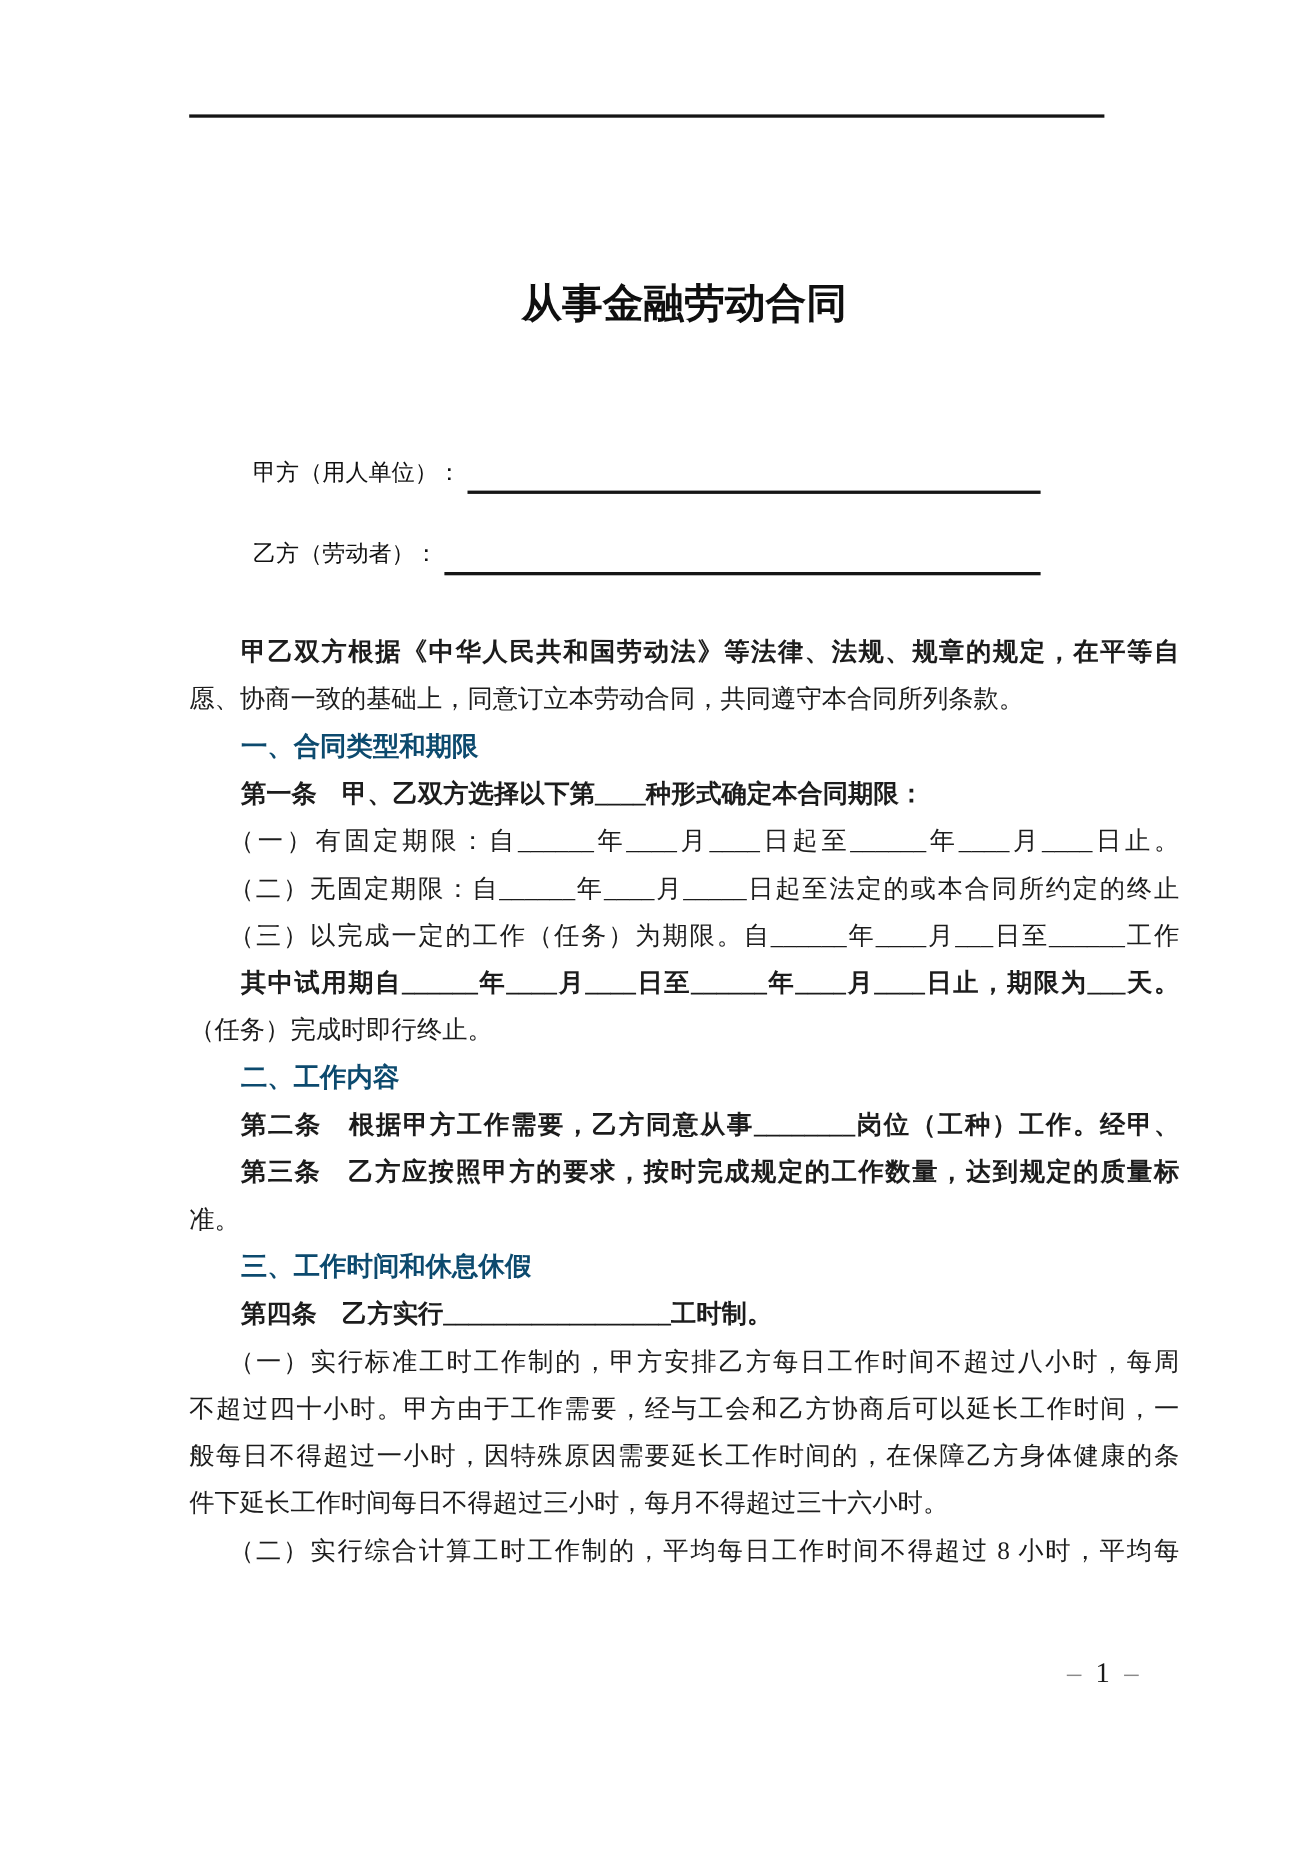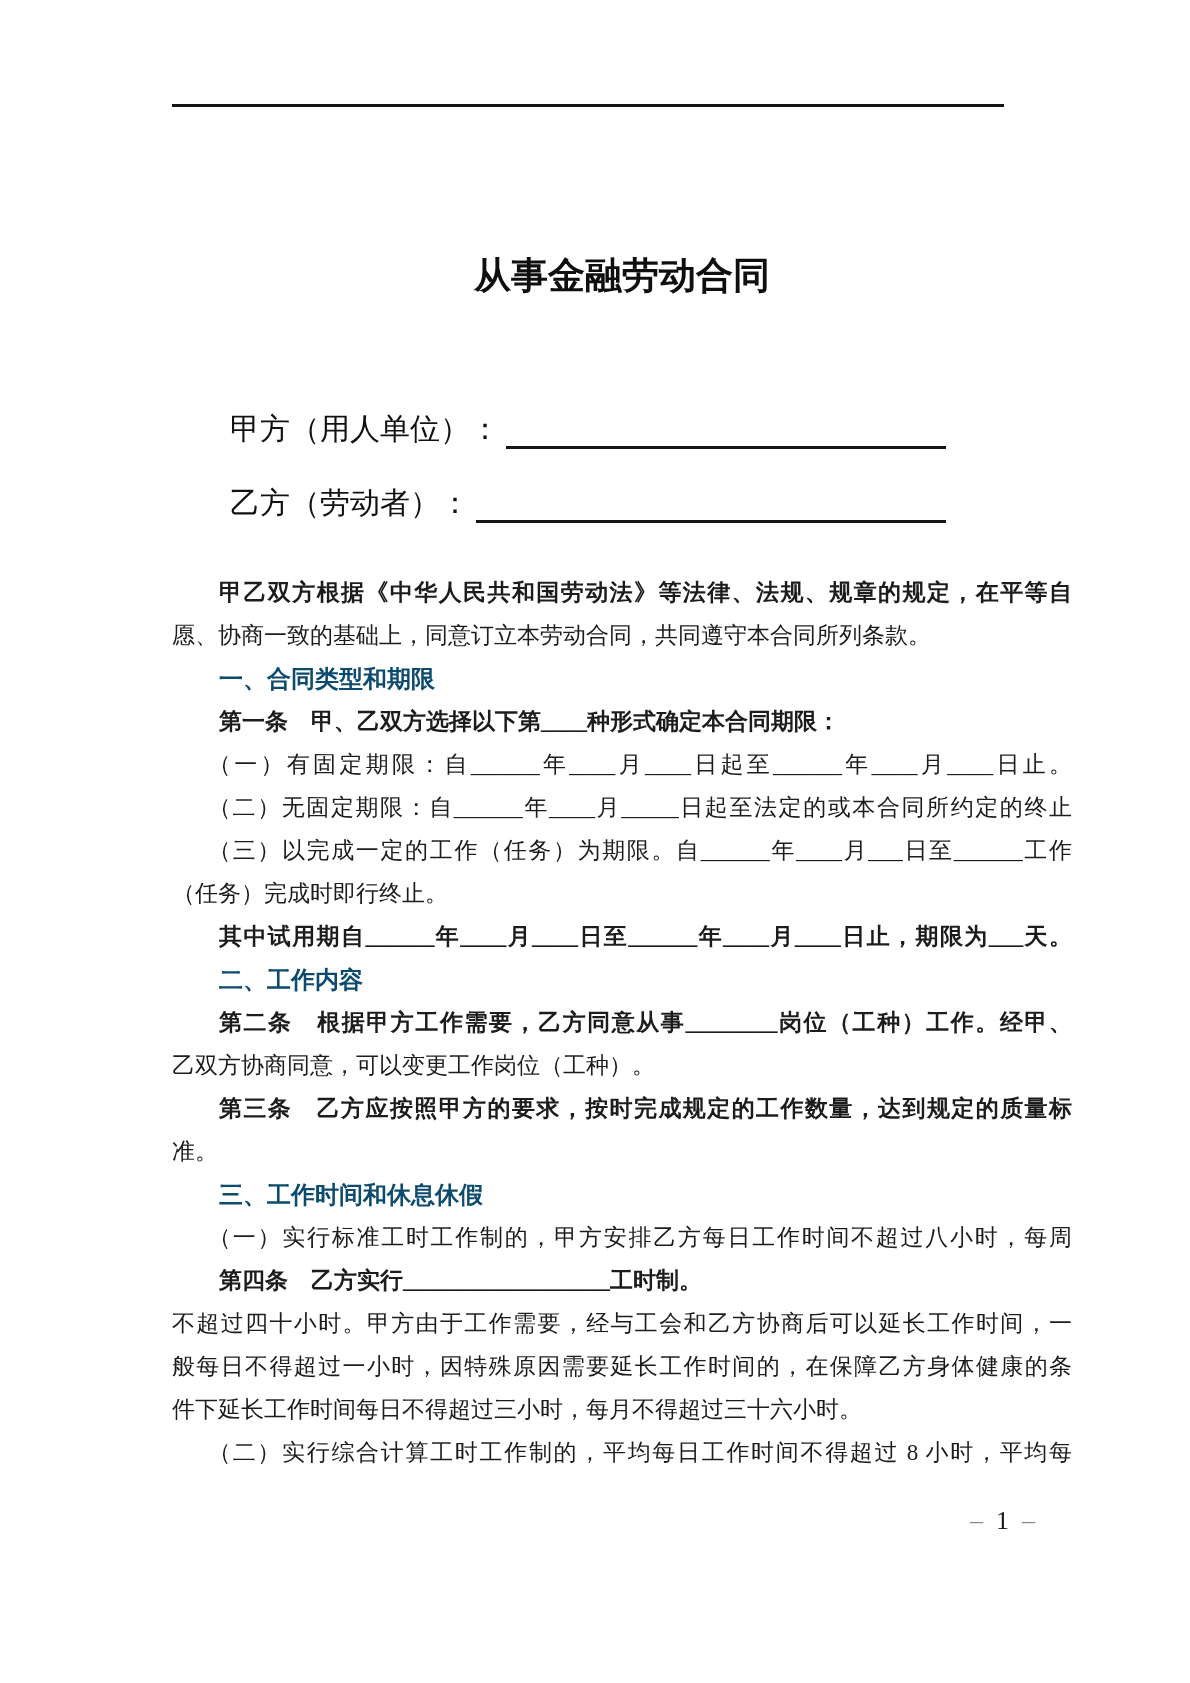--- a/index.html
+++ b/index.html
@@ -23,21 +23,21 @@
     font-weight:700;font-size:37px;line-height:44px;color:#0f0f0f;
   }
   .party-row{
     position:absolute;left:148px;width:774px;height:40px;
     display:flex;align-items:flex-end;
   }
   .party-row.a{top:409px;}
   .party-row.b{top:483px;}
   .party-label{
     padding-left:58px;
-    font-size:30px;line-height:40px;color:#111;white-space:nowrap;font-family:Liberation Serif, serif;
+    font-size:21px;line-height:40px;color:#111;white-space:nowrap;font-family:Liberation Serif, serif;
   }
   .party-blank{
     flex:1;height:38px;margin-left:6px;
     border-bottom:3px solid #161616;
   }
   .contract-body{
     position:absolute;left:148px;top:571px;width:900px;
     font-size:23px;line-height:43px;color:#1c1c1c;
   }
   .line{
@@ -78,30 +78,29 @@
   </div>
 
   <div class="contract-body">
     <div class="line ind2 fill">甲乙双方根据《中华人民共和国劳动法》等法律、法规、规章的规定，在平等自</div>
     <div class="line">愿、协商一致的基础上，同意订立本劳动合同，共同遵守本合同所列条款。</div>
     <div class="line ind2 hd">一、合同类型和期限</div>
     <div class="line ind2">第一条　甲、乙双方选择以下第____种形式确定本合同期限：</div>
     <div class="line indp fill">（一）有固定期限：自______年____月____日起至______年____月____日止。</div>
     <div class="line indp fill">（二）无固定期限：自______年____月_____日起至法定的或本合同所约定的终止</div>
     <div class="line indp fill">（三）以完成一定的工作（任务）为期限。自______年____月___日至______工作</div>
+    <div class="line ind2 fill">其中试用期自______年____月____日至______年____月____日止，期限为___天。</div>
     <div class="line">（任务）完成时即行终止。</div>
-    <div class="line ind2 fill">其中试用期自______年____月____日至______年____月____日止，期限为___天。</div>
     <div class="line ind2 hd">二、工作内容</div>
     <div class="line ind2 fill">第二条　根据甲方工作需要，乙方同意从事________岗位（工种）工作。经甲、</div>
-    <div class="line">乙双方协商同意，可以变更工作岗位（工种）。</div>
     <div class="line ind2 fill">第三条　乙方应按照甲方的要求，按时完成规定的工作数量，达到规定的质量标</div>
     <div class="line">准。</div>
     <div class="line ind2 hd">三、工作时间和休息休假</div>
+    <div class="line ind2">第四条　乙方实行__________________工时制。</div>
     <div class="line indp fill">（一）实行标准工时工作制的，甲方安排乙方每日工作时间不超过八小时，每周</div>
-    <div class="line ind2">第四条　乙方实行__________________工时制。</div>
     <div class="line fill">不超过四十小时。甲方由于工作需要，经与工会和乙方协商后可以延长工作时间，一</div>
     <div class="line fill">般每日不得超过一小时，因特殊原因需要延长工作时间的，在保障乙方身体健康的条</div>
     <div class="line">件下延长工作时间每日不得超过三小时，每月不得超过三十六小时。</div>
     <div class="line indp fill">（二）实行综合计算工时工作制的，平均每日工作时间不得超过 8 小时，平均每</div>
   </div>
 
   <div class="page-footer">
     <span class="pf-dash">–</span>
     <span class="pf-num">1</span>
     <span class="pf-dash">–</span>

